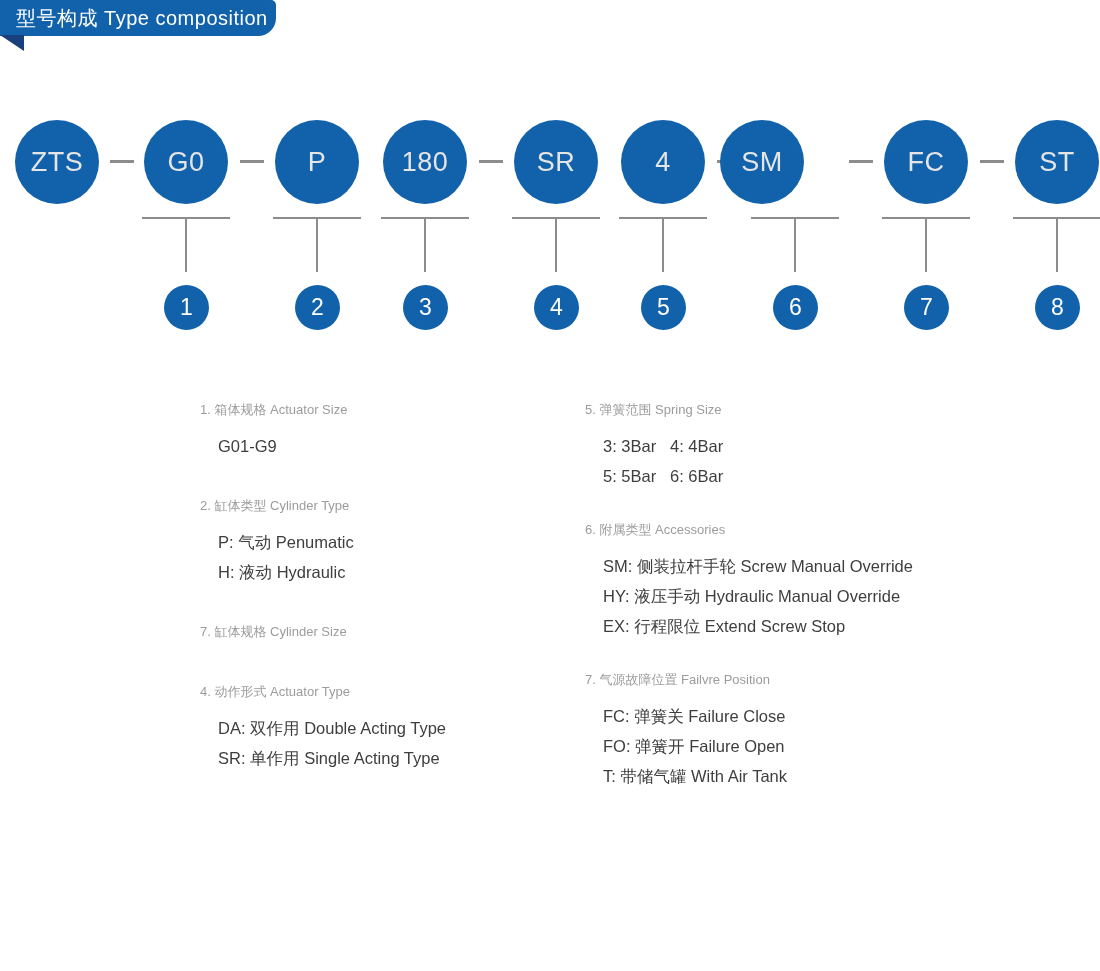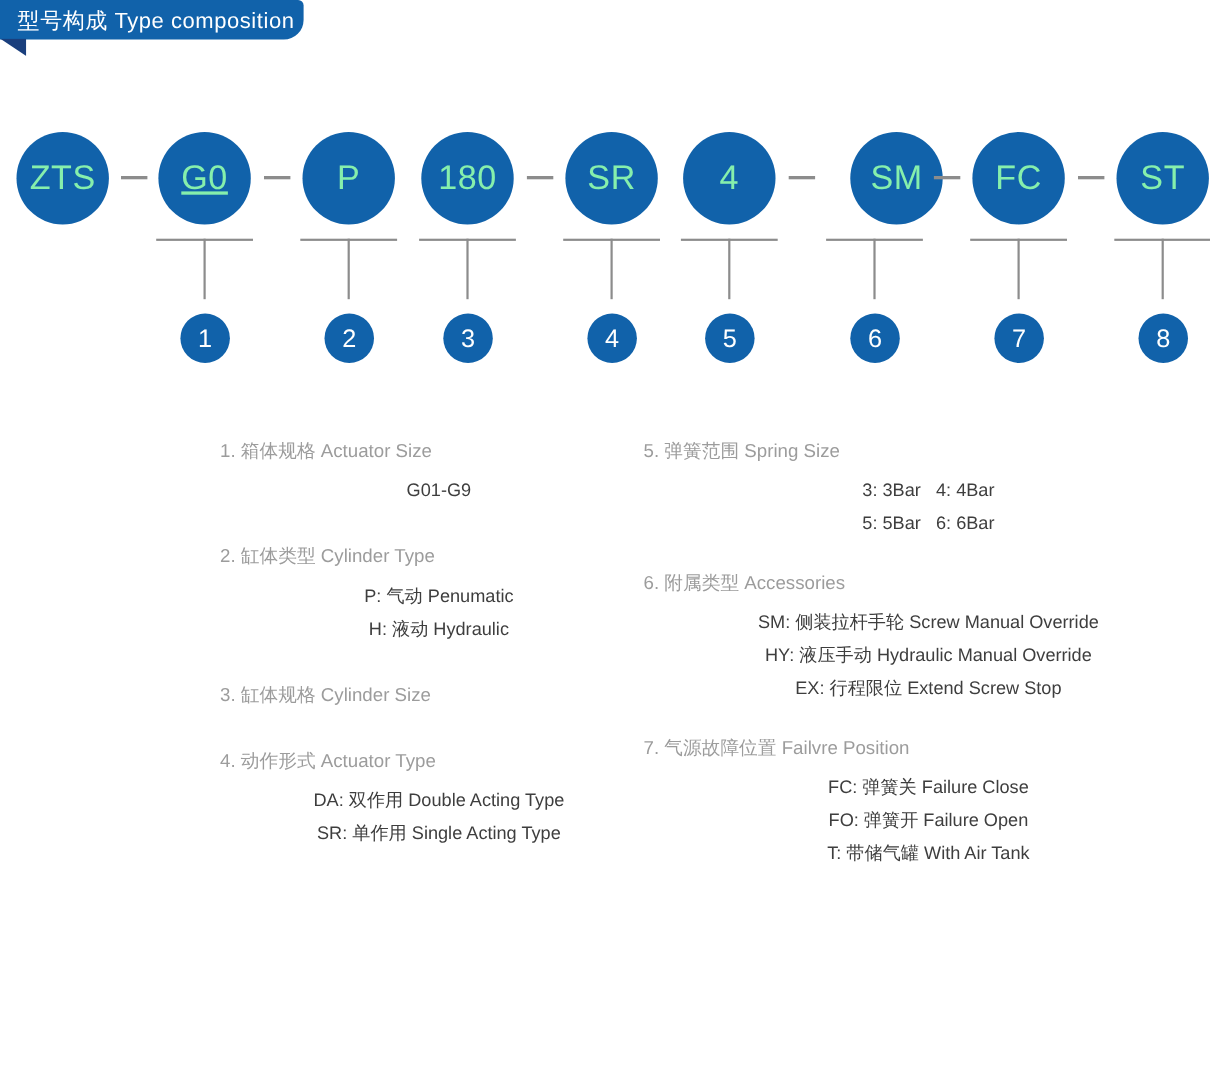--- a/index.html
+++ b/index.html
@@ -21,60 +21,59 @@
     display:flex;align-items:center;padding-left:16px;box-sizing:border-box;
   }
   .banner-title{color:#ffffff;font-size:20px;letter-spacing:.5px;white-space:nowrap;}
   .banner-fold{
     position:absolute;left:0;top:35px;width:24px;height:16px;
     background:var(--fold-navy);
     clip-path:polygon(0 0,100% 0,100% 100%);
   }
   .big-circle{
     position:absolute;width:84px;height:84px;border-radius:50%;
-    background:var(--primary-blue);color:#86efac;
+    background:var(--primary-blue);color:#e5e5e5;
     display:flex;align-items:center;justify-content:center;
-    font-size:31px;letter-spacing:.5px;
+    font-size:27px;letter-spacing:.5px;
   }
   .small-circle{
     position:absolute;width:45px;height:45px;border-radius:50%;
     background:var(--primary-blue);color:#fff;
     display:flex;align-items:center;justify-content:center;
     font-size:23px;
   }
   .dash{position:absolute;width:24px;height:3px;background:var(--line-gray);}
   .hline{position:absolute;height:2px;background:var(--line-gray);}
   .vline{position:absolute;width:2px;background:var(--line-gray);}
   .legend-col{position:absolute;top:395px;}
   .legend-left{left:200px;width:380px;}
   .legend-right{left:585px;width:500px;}
   .legend-left .legend-section{margin-bottom:30px;}
   .legend-right .legend-section{margin-bottom:24px;}
   .legend-heading{
-    color:var(--heading-gray);font-size:17px;line-height:30px;margin-bottom:6px;
+    color:var(--heading-gray);font-size:13px;line-height:30px;margin-bottom:6px;
     white-space:pre;
   }
   .legend-item{
     color:var(--body-text);font-size:16.5px;line-height:30px;padding-left:18px;
     white-space:pre;
-    text-align:center;
   }
 </style>
 </head>
 <body>
 
 <div class="banner">
   <span class="banner-title">型号构成 Type composition</span>
 </div>
 <div class="banner-fold"></div>
 
 <div id="diagram">
     <div class="big-circle" style="left: 15px; top: 120px;">ZTS</div>
     <div class="dash" style="left: 109.5px; top: 160px;"></div>
-    <div class="big-circle" style="left: 144px; top: 120px; text-decoration: underline;">G0</div>
+    <div class="big-circle" style="left: 144px; top: 120px;">G0</div>
     <div class="dash" style="left: 239.5px; top: 160px;"></div>
     <div class="hline" style="left: 142px; top: 217px; width: 88px;"></div>
     <div class="vline" style="left: 185px; top: 217px; height: 55px;"></div>
     <div class="small-circle" style="left: 164px; top: 285px;">1</div>
     <div class="big-circle" style="left: 275px; top: 120px;">P</div>
     <div class="hline" style="left: 273px; top: 217px; width: 88px;"></div>
     <div class="vline" style="left: 316px; top: 217px; height: 55px;"></div>
     <div class="small-circle" style="left: 295px; top: 285px;">2</div>
     <div class="big-circle" style="left: 383px; top: 120px;">180</div>
     <div class="dash" style="left: 478.5px; top: 160px;"></div>
@@ -83,21 +82,21 @@
     <div class="small-circle" style="left: 403px; top: 285px;">3</div>
     <div class="big-circle" style="left: 514px; top: 120px;">SR</div>
     <div class="hline" style="left: 512px; top: 217px; width: 88px;"></div>
     <div class="vline" style="left: 555px; top: 217px; height: 55px;"></div>
     <div class="small-circle" style="left: 534px; top: 285px;">4</div>
     <div class="big-circle" style="left: 621px; top: 120px;">4</div>
     <div class="dash" style="left: 717px; top: 160px;"></div>
     <div class="hline" style="left: 619px; top: 217px; width: 88px;"></div>
     <div class="vline" style="left: 662px; top: 217px; height: 55px;"></div>
     <div class="small-circle" style="left: 641px; top: 285px;">5</div>
-    <div class="big-circle" style="left: 773px; top: 120px;">SM</div>
+    <div class="big-circle" style="left: 720px; top: 120px;">SM</div>
     <div class="dash" style="left: 848.5px; top: 160px;"></div>
     <div class="hline" style="left: 751px; top: 217px; width: 88px;"></div>
     <div class="vline" style="left: 794px; top: 217px; height: 55px;"></div>
     <div class="small-circle" style="left: 773px; top: 285px;">6</div>
     <div class="big-circle" style="left: 884px; top: 120px;">FC</div>
     <div class="dash" style="left: 979.5px; top: 160px;"></div>
     <div class="hline" style="left: 882px; top: 217px; width: 88px;"></div>
     <div class="vline" style="left: 925px; top: 217px; height: 55px;"></div>
     <div class="small-circle" style="left: 904px; top: 285px;">7</div>
     <div class="big-circle" style="left: 1015px; top: 120px;">ST</div>
@@ -110,21 +109,21 @@
     <div class="legend-section">
       <div class="legend-heading">1. 箱体规格 Actuator Size</div>
       <div class="legend-item">G01-G9</div>
     </div>
     <div class="legend-section">
       <div class="legend-heading">2. 缸体类型 Cylinder Type</div>
       <div class="legend-item">P: 气动 Penumatic</div>
       <div class="legend-item">H: 液动 Hydraulic</div>
     </div>
     <div class="legend-section">
-      <div class="legend-heading">3. 缸体规格 Cylinder Size</div>
+      <div class="legend-heading">7. 缸体规格 Cylinder Size</div>
     </div>
     <div class="legend-section">
       <div class="legend-heading">4. 动作形式 Actuator Type</div>
       <div class="legend-item">DA: 双作用 Double Acting Type</div>
       <div class="legend-item">SR: 单作用 Single Acting Type</div>
     </div>
   </div>
 <div id="legend-right" class="legend-col legend-right">
     <div class="legend-section">
       <div class="legend-heading">5. 弹簧范围 Spring Size</div>

